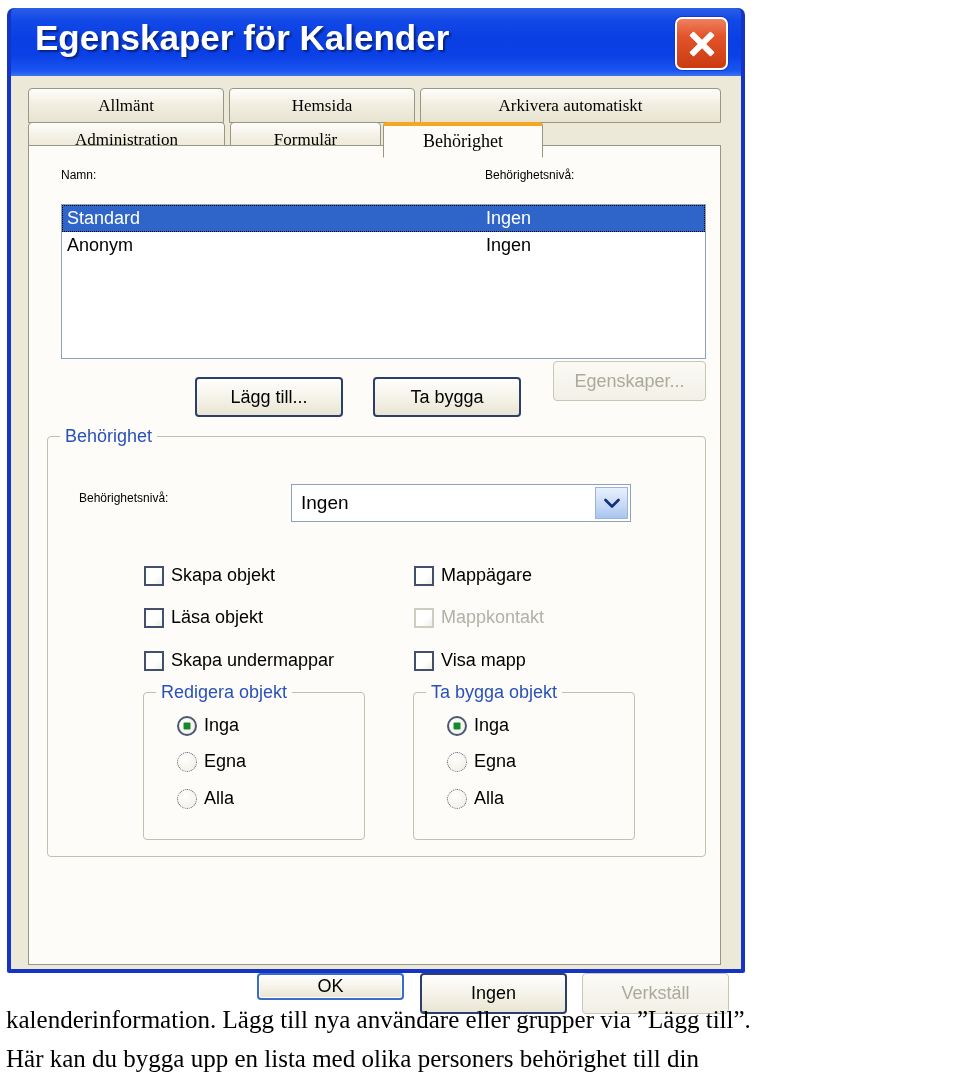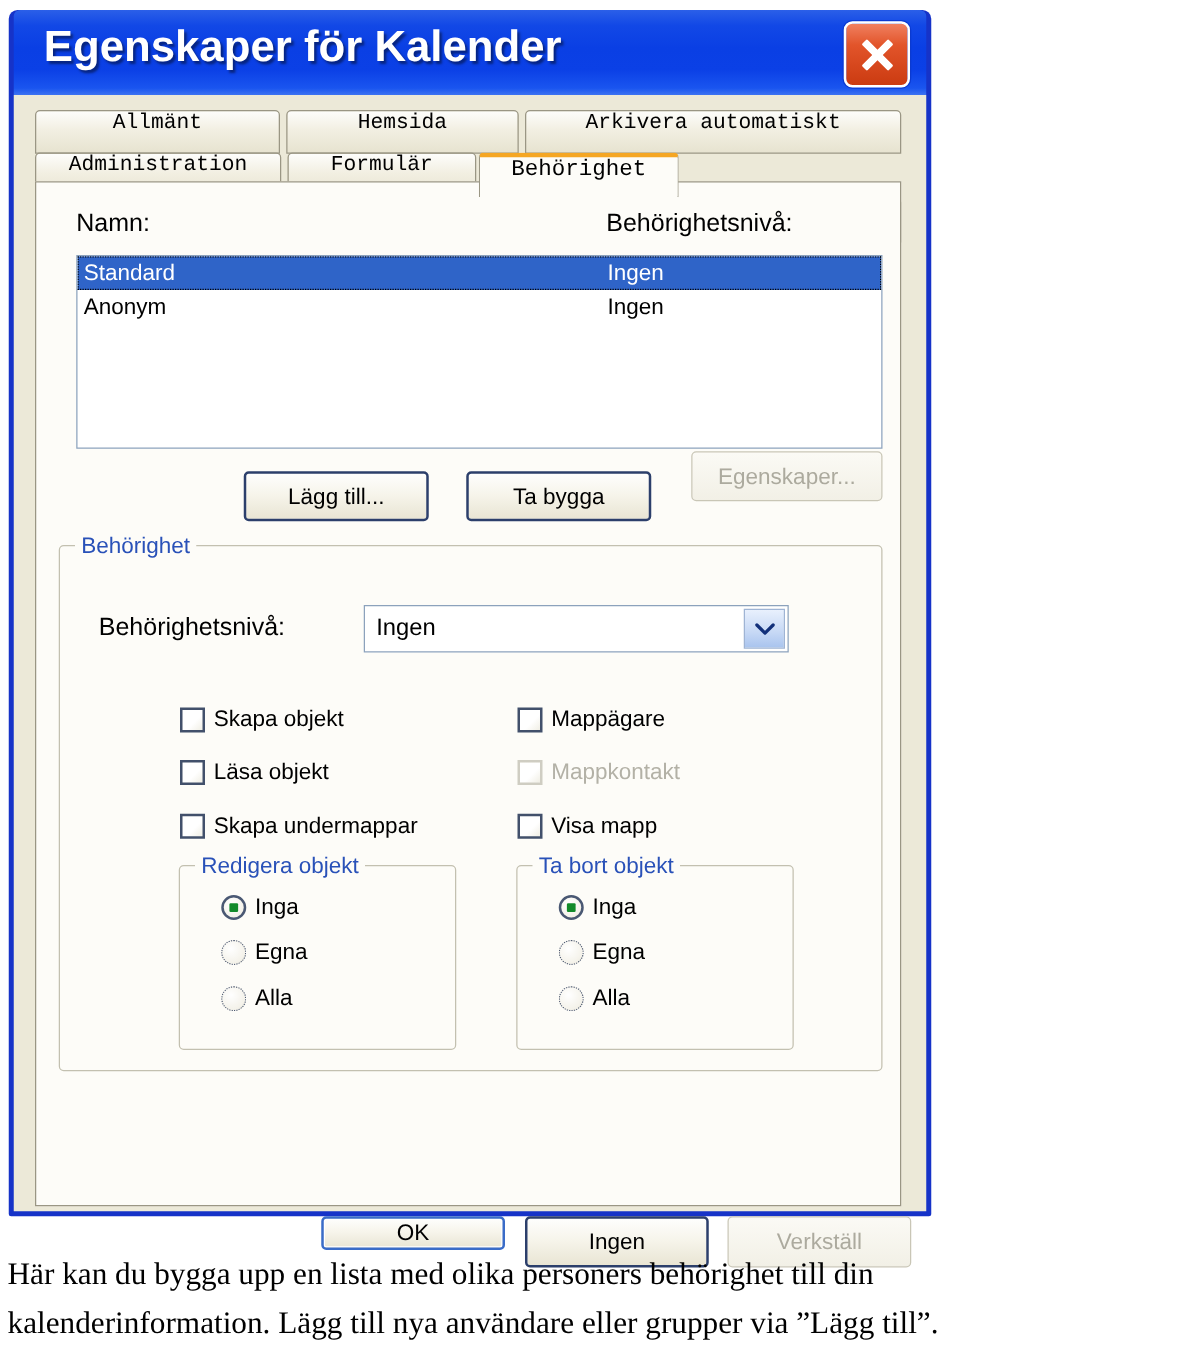--- a/index.html
+++ b/index.html
@@ -89,23 +89,23 @@
     height: 70px;
   }
   .tab {
     position: absolute;
     box-sizing: border-box;
     background: linear-gradient(to bottom, #fdfdfb 0%, #f2efe2 45%, #e7e3d0 100%);
     border: 1px solid #9a9684;
     border-radius: 4px 4px 0 0;
     color: #000000;
     font-size: 17px;
-    font-family: Liberation Mono, monospace;
-    display: flex;
-    align-items: flex-start;
+    font-family: Liberation Serif, serif;
+    display: flex;
+    align-items: center;
     justify-content: center;
     cursor: pointer;
     white-space: nowrap;
   }
   .tab-row1 { height: 35px; top: 0; }
   .tab-row2 { height: 36px; top: 34px; }
   .tab.selected {
     background: #fdfcf8;
     border-top: 4px solid #f5a623;
     border-bottom: 1px solid #fdfcf8;
@@ -120,21 +120,21 @@
     top: 69px;
     width: 693px;
     height: 820px;
     background: #fdfcf8;
     border: 1px solid #9a9684;
     box-sizing: border-box;
   }
 
   .field-label {
     position: absolute;
-    font-size: 20px;
+    font-size: 12px;
     color: #000000;
     font-family: "Liberation Sans", sans-serif;
     white-space: nowrap;
   }
 
   
   #perm-listbox {
     position: absolute;
     left: 32px;
     top: 58px;
@@ -431,21 +431,21 @@
             <span class="radio-circle"></span>
             <span class="radio-label">Egna</span>
           </div>
           <div class="radio-item" style="left:33px;top:95px;">
             <span class="radio-circle"></span>
             <span class="radio-label">Alla</span>
           </div>
         </div>
 
         <div class="groupbox" style="left:365px;top:255px;width:222px;height:148px;">
-          <div class="groupbox-title">Ta bort objekt</div>
+          <div class="groupbox-title">Ta bygga objekt</div>
           <div class="radio-item checked" style="left:33px;top:22px;">
             <span class="radio-circle"></span>
             <span class="radio-label">Inga</span>
           </div>
           <div class="radio-item" style="left:33px;top:58px;">
             <span class="radio-circle"></span>
             <span class="radio-label">Egna</span>
           </div>
           <div class="radio-item" style="left:33px;top:95px;">
             <span class="radio-circle"></span>
@@ -459,15 +459,15 @@
     <div id="footer-buttons">
       <div class="btn default-btn" style="left:246px;top:0px;width:147px;height:27px;">OK</div>
       <div class="btn strong" style="left:409px;top:0px;width:147px;height:41px;">Ingen</div>
       <div class="btn disabled" style="left:571px;top:0px;width:147px;height:41px;">Verkställ</div>
     </div>
 
   </div>
 </div>
 
 <div id="caption">
+  <div>kalenderinformation. Lägg till nya användare eller grupper via ”Lägg till”.</div>
   <div>Här kan du bygga upp en lista med olika personers behörighet till din</div>
-  <div>kalenderinformation. Lägg till nya användare eller grupper via ”Lägg till”.</div>
 </div>
 
 </body></html>

